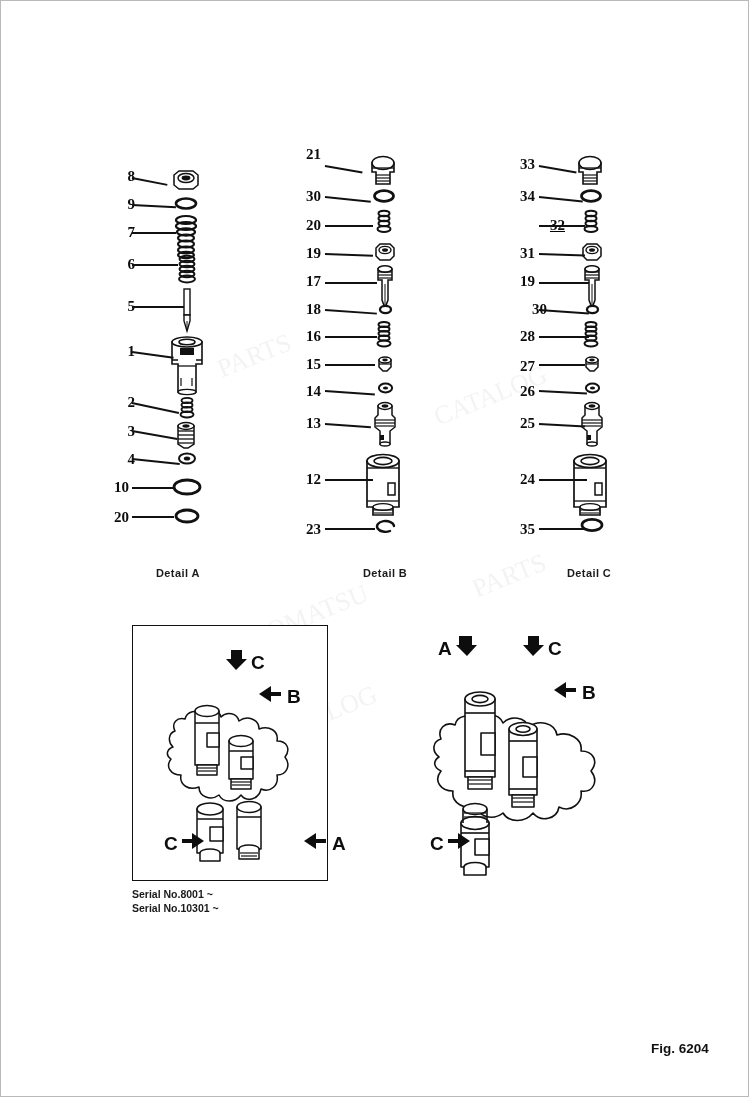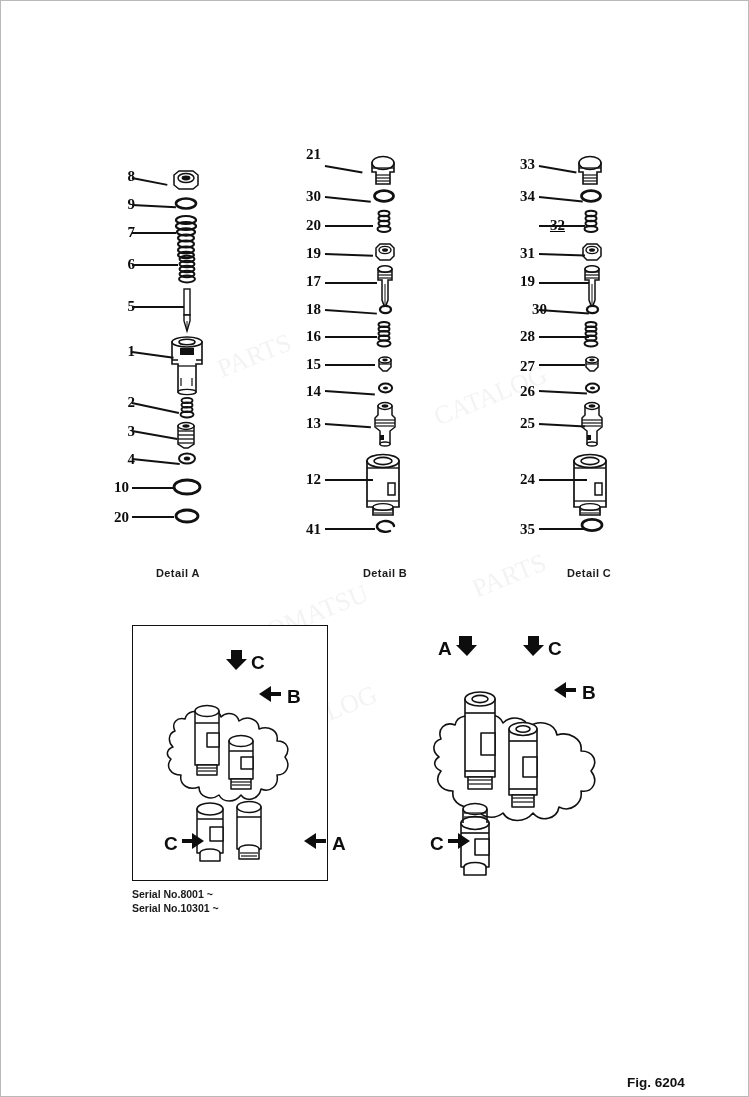--- a/index.html
+++ b/index.html
@@ -552,21 +552,21 @@
       <div class="leader" style="left: 324px; top: 389px; width: 50px; transform: rotate(4deg);"></div>
       <div class="callout" style="left: 298px; top: 413px;">
         <span class="num">13</span>
       </div>
       <div class="leader" style="left: 324px; top: 422px; width: 46px; transform: rotate(4deg);"></div>
       <div class="callout" style="left: 298px; top: 469px;">
         <span class="num">12</span>
       </div>
       <div class="leader" style="left: 324px; top: 478px; width: 48px; transform: rotate(0deg);"></div>
       <div class="callout" style="left: 298px; top: 519px;">
-        <span class="num">41</span>
+        <span class="num">23</span>
       </div>
       <div class="leader" style="left: 324px; top: 527px; width: 50px; transform: rotate(0deg);"></div>
       <div class="callout" style="left: 512px; top: 154px;">
         <span class="num">33</span>
       </div>
       <div class="leader" style="left: 538px; top: 164px; width: 38px; transform: rotate(10deg);"></div>
       <div class="callout" style="left: 512px; top: 186px;">
         <span class="num">34</span>
       </div>
       <div class="leader" style="left: 538px; top: 195px; width: 44px; transform: rotate(6deg);"></div>
@@ -770,15 +770,15 @@
         <span class="arrow-letter" style="position: static;">B</span>
       </div>
       <div style="position: absolute; left: 429px; top: 829px; display: flex; align-items: center; gap: 4px;">
         <span class="arrow-letter" style="position: static;">C</span>
         <span><svg width="24" height="22" viewBox="0 0 24 22">
             <path d="M0 9 L10 9 L10 3 L22 11 L10 19 L10 13 L0 13 Z" fill="#0d0d0d"></path>
           </svg></span>
       </div>
     </div>
 
-  <div class="fig-label" style="left:626px; top:1040px;margin-top:34px;">Fig. 6204</div>
+  <div class="fig-label" style="left:650px; top:1040px;">Fig. 6204</div>
 
 </div>
 
 </body></html>

